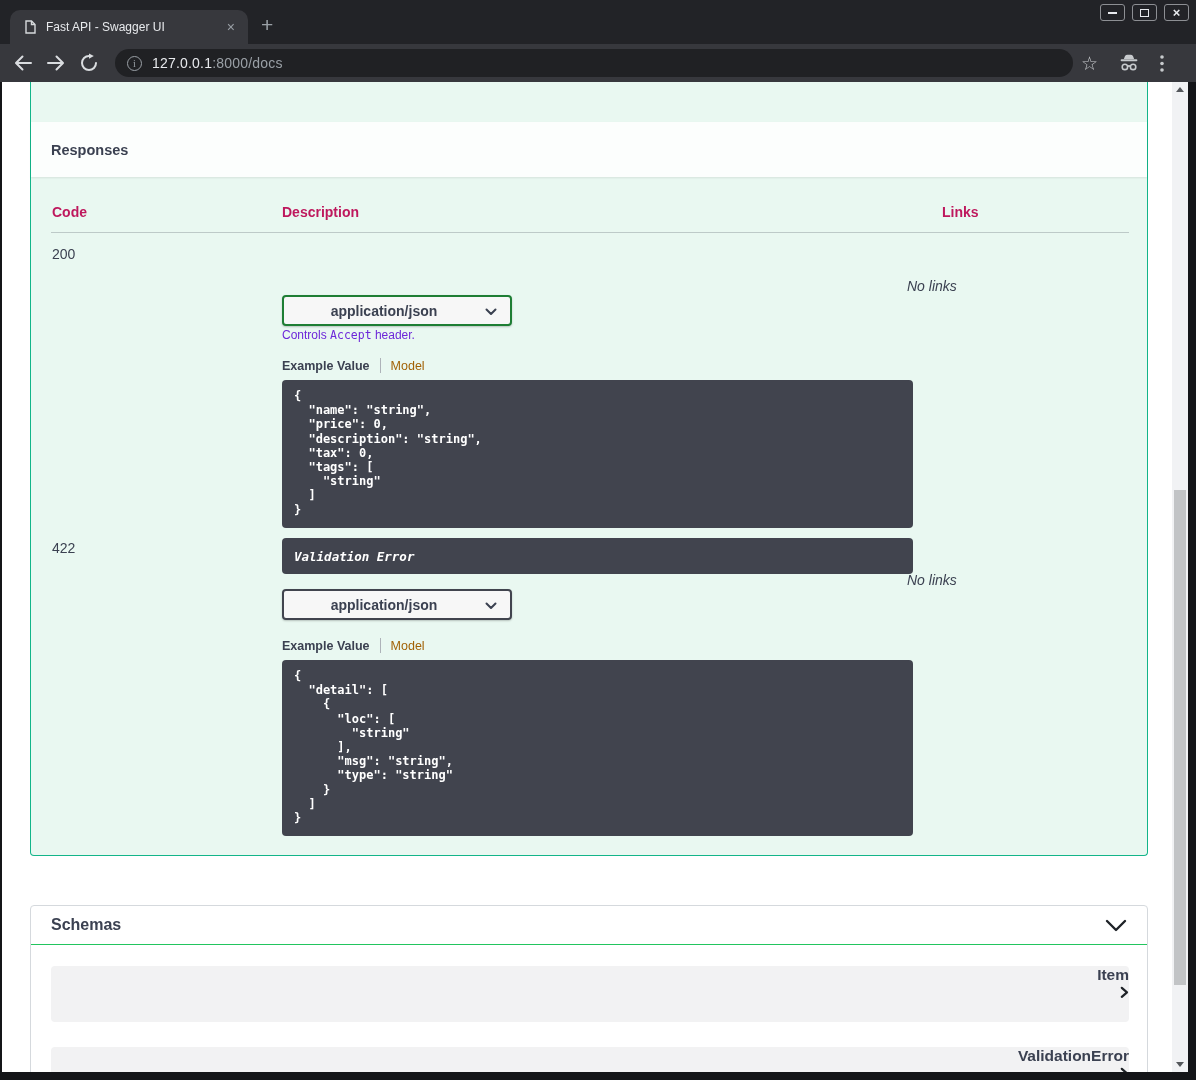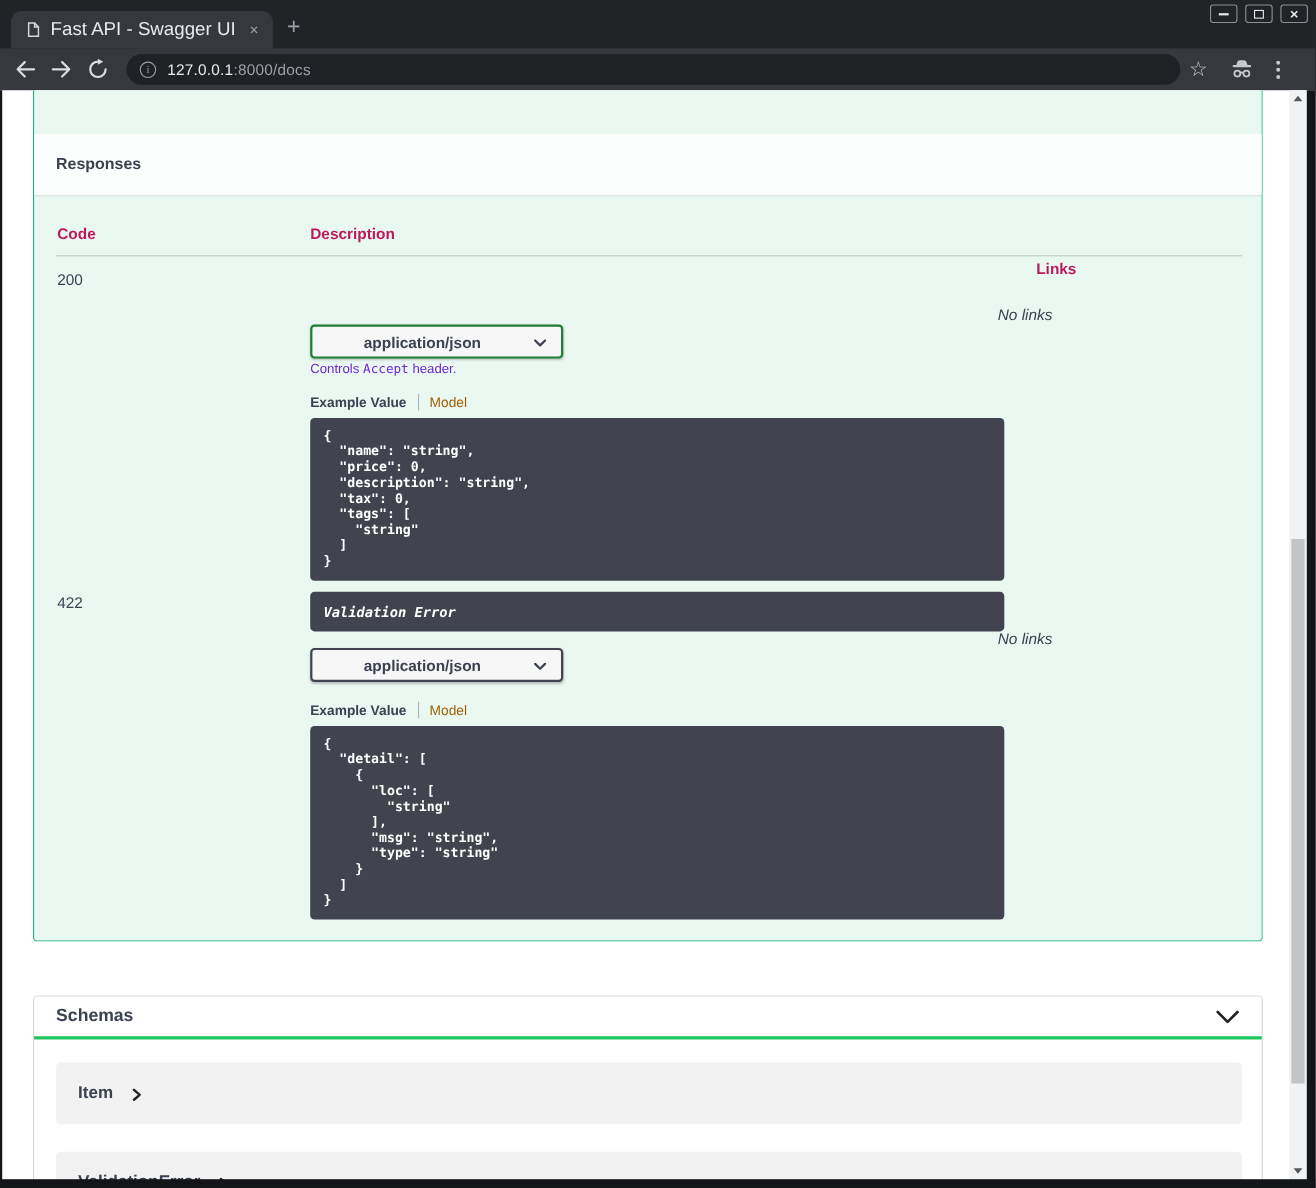--- a/index.html
+++ b/index.html
@@ -14,21 +14,21 @@
   .win-btn { width:25px; height:17px; border:1px solid #8d8f93; border-radius:3px;
     display:flex; align-items:center; justify-content:center; color:#e8eaed;
     font-size:12px; line-height:1; cursor:default; background:transparent; }
   .min-bar { width:9px; height:2px; background:#e8eaed; }
   .max-box { width:9px; height:8px; border:1.5px solid #e8eaed; }
   .win-close { font-size:13px; font-weight:bold; }
 
   .tab { position:absolute; left:10px; top:10px; width:238px; height:34px;
     background:#37383d; border-radius:10px 10px 0 0; display:flex; align-items:center; }
   .tab-icon { margin-left:15px; flex:0 0 auto; display:flex; }
-  .tab-title { margin-left:10px; color:#e8eaed; font-size:17px; flex:1;
+  .tab-title { margin-left:10px; color:#e8eaed; font-size:12px; flex:1;
     white-space:nowrap; overflow:hidden; }
   .tab-close { margin-right:13px; color:#9aa0a6; font-size:14px; }
   .newtab { position:absolute; left:261px; top:13px; color:#9aa0a6; font-size:21px; font-weight:300; }
 
   .toolbar { position:absolute; top:44px; left:0; right:0; height:38px; background:#37383d;
     display:flex; align-items:center; }
   .nav-icon { width:26px; height:26px; margin-left:7px; display:flex; align-items:center; justify-content:center; }
   .nav-icon:first-child { margin-left:10px; }
   .url-pill { margin-left:13px; width:958px; height:28px; border-radius:14px; background:#202124;
     display:flex; align-items:center; }
@@ -55,21 +55,21 @@
   .sb-thumb { position:absolute; left:2px; width:12px; top:408px; height:495px; background:#c2c4c6; }
 
   
   .opblock { position:absolute; left:30px; top:0; width:1118px; height:774px;
     background:#e9f8f1; border:1px solid #12b589; border-top:none; border-radius:0 0 4px 4px; }
   .responses-header { position:absolute; left:0; top:40px; width:100%; height:55px;
     background:rgba(255,255,255,.85); box-shadow:0 1px 2px rgba(0,0,0,.09);
     display:flex; align-items:center; padding-left:20px;
     font-weight:bold; font-size:14.5px; color:#3b4151;text-align:center; }
   .th { position:absolute; top:122px; font-weight:bold; font-size:14px; color:#be185d; }
-  .th-code { left:21px; } .th-desc { left:251px; } .th-links { left:911px;margin-top:32px; }
+  .th-code { left:21px; } .th-desc { left:251px; } .th-links { left:911px; }
   .th-underline { position:absolute; left:20px; top:150px; width:1078px; height:1px; background:rgba(59,65,81,.25); }
 
   .code-cell { position:absolute; left:21px; font-size:14px; color:#3b4151; }
   .nolinks  { position:absolute; left:876px; font-size:14px; font-style:italic; color:#3b4151;margin-top:32px; }
 
   .resp-box { position:absolute; left:251px; width:631px; height:36px; background:#41444e; border-radius:4px;
     color:#fff; font-family:"DejaVu Sans Mono", monospace; font-size:12.5px; font-weight:bold; font-style:italic;
     display:flex; align-items:center; padding-left:12px; }
   .media-select { position:absolute; left:251px; width:230px; height:31px; background:#f7f7f7; border-radius:4px;
     display:flex; align-items:center; justify-content:center; padding-right:26px;
@@ -93,24 +93,24 @@
   .t-code200 { top:164px; } .t-box200 { top:162px; } .t-sel200 { top:213px; }
   .t-note200 { top:246px; } .t-tabs200 { top:276px; } .t-json200 { top:298px; height:148px; }
   .t-nolinks200 { top:164px; }
   .t-code422 { top:458px; } .t-box422 { top:456px; } .t-sel422 { top:507px; }
   .t-tabs422 { top:556px; } .t-json422 { top:578px; height:176px; }
   .t-nolinks422 { top:458px; }
 
   
   .schemas { position:absolute; left:30px; top:823px; width:1118px; height:220px;
     background:#fff; border:1px solid #d5d9dd; border-radius:4px; }
-  .schemas-header { height:39px; border-bottom:3px solid #22c55e; display:flex; align-items:center; padding:0 20px; }
+  .schemas-header { height:39px; border-bottom:1px solid #22c55e; display:flex; align-items:center; padding:0 20px; }
   .schemas-title { font-size:16px; font-weight:bold; color:#3b4151; flex:1; }
   .model-card { position:absolute; left:20px; width:1078px; height:56px; background:#f2f2f3; border-radius:4px;
-    display:flex; align-items:center; padding-left:20px; cursor:pointer; }
+    display:flex; align-items:flex-end; padding-left:20px; cursor:pointer;flex-direction:column; }
   .model-card.m1 { top:60px; } .model-card.m2 { top:141px; }
   .model-name { font-size:15.5px; font-weight:bold; color:#3b4151; }
   .model-chevron { margin-left:17px; display:flex; margin-top:2px; }
 </style>
 </head>
 <body>
 
 <div class="window">
 
   <div class="titlebar">

